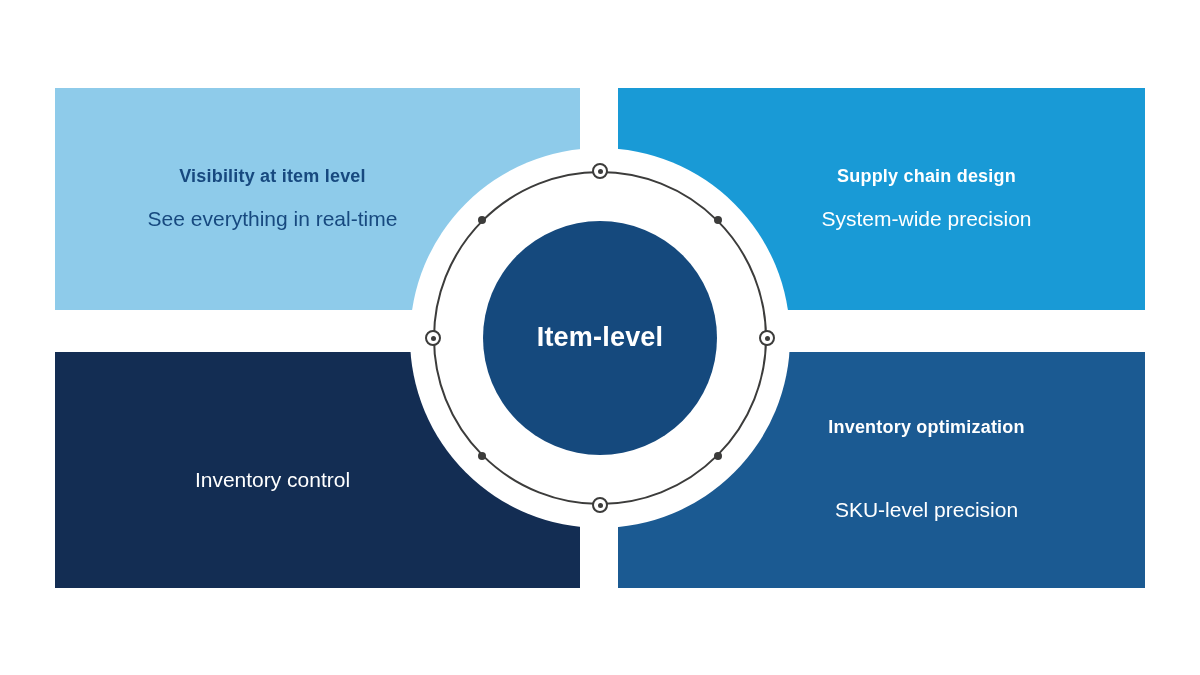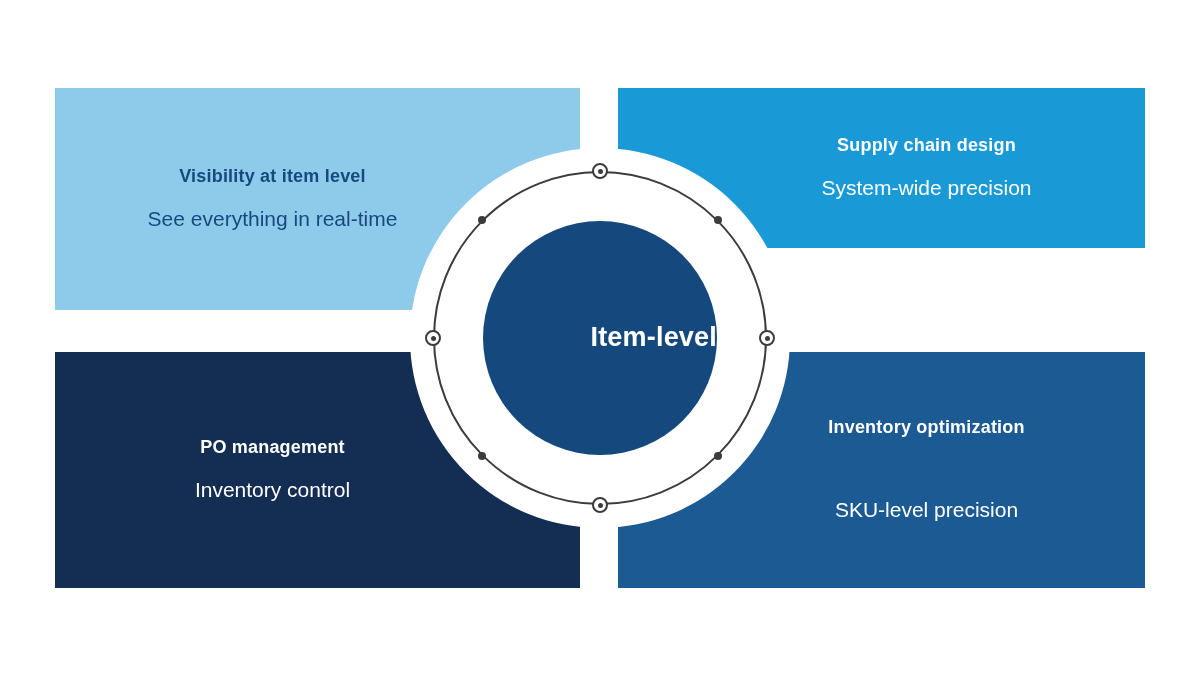--- a/index.html
+++ b/index.html
@@ -18,21 +18,21 @@
   .quadrant {
     position: absolute;
     display: flex;
     flex-direction: column;
     align-items: center;
     justify-content: center;
     box-sizing: border-box;
     text-align: center;
   }
   .quadrant.tl { left: 55px;  top: 88px;  width: 525px; height: 222px; background: var(--quad-top-left);  padding-right: 90px; }
-  .quadrant.tr { left: 618px; top: 88px;  width: 527px; height: 160px; background: var(--quad-top-right); padding-left: 90px; }
+  .quadrant.tr { left: 618px; top: 88px;  width: 527px; height: 222px; background: var(--quad-top-right); padding-left: 90px; }
   .quadrant.bl { left: 55px;  top: 352px; width: 525px; height: 236px; background: var(--quad-bottom-left);  padding-right: 90px; }
   .quadrant.br { left: 618px; top: 352px; width: 527px; height: 236px; background: var(--quad-bottom-right); padding-left: 90px; gap: 39px; }
 
   .q-title {
     font-size: 18px;
     font-weight: 700;
     line-height: 1.15;
     letter-spacing: 0.2px;
   }
   .q-sub {
@@ -103,21 +103,21 @@
   .center-circle {
     position: absolute;
     left: 483px;
     top: 221px;
     width: 234px;
     height: 234px;
     border-radius: 50%;
     background: var(--center-circle);
     display: flex;
     align-items: center;
-    justify-content: flex-end;
+    justify-content: center;
   }
   .center-label {
     color: var(--text-light);
     font-size: 27px;
     font-weight: 700;
     text-align: center;
     line-height: 1.25;
     letter-spacing: 0.2px;
   }
 </style>
@@ -130,21 +130,20 @@
     <div class="q-title">Visibility at item level</div>
     <div class="q-sub">See everything in real-time</div>
   </div>
 
   <div class="quadrant tr">
     <div class="q-title">Supply chain design</div>
     <div class="q-sub">System-wide precision</div>
   </div>
 
   <div class="quadrant bl">
-    <div class="q-title">PO management</div>
     <div class="q-sub">Inventory control</div>
   </div>
 
   <div class="quadrant br">
     <div class="q-title">Inventory optimization</div>
     <div class="q-sub">SKU-level precision</div>
   </div>
 
   <div class="white-circle"></div>
 

